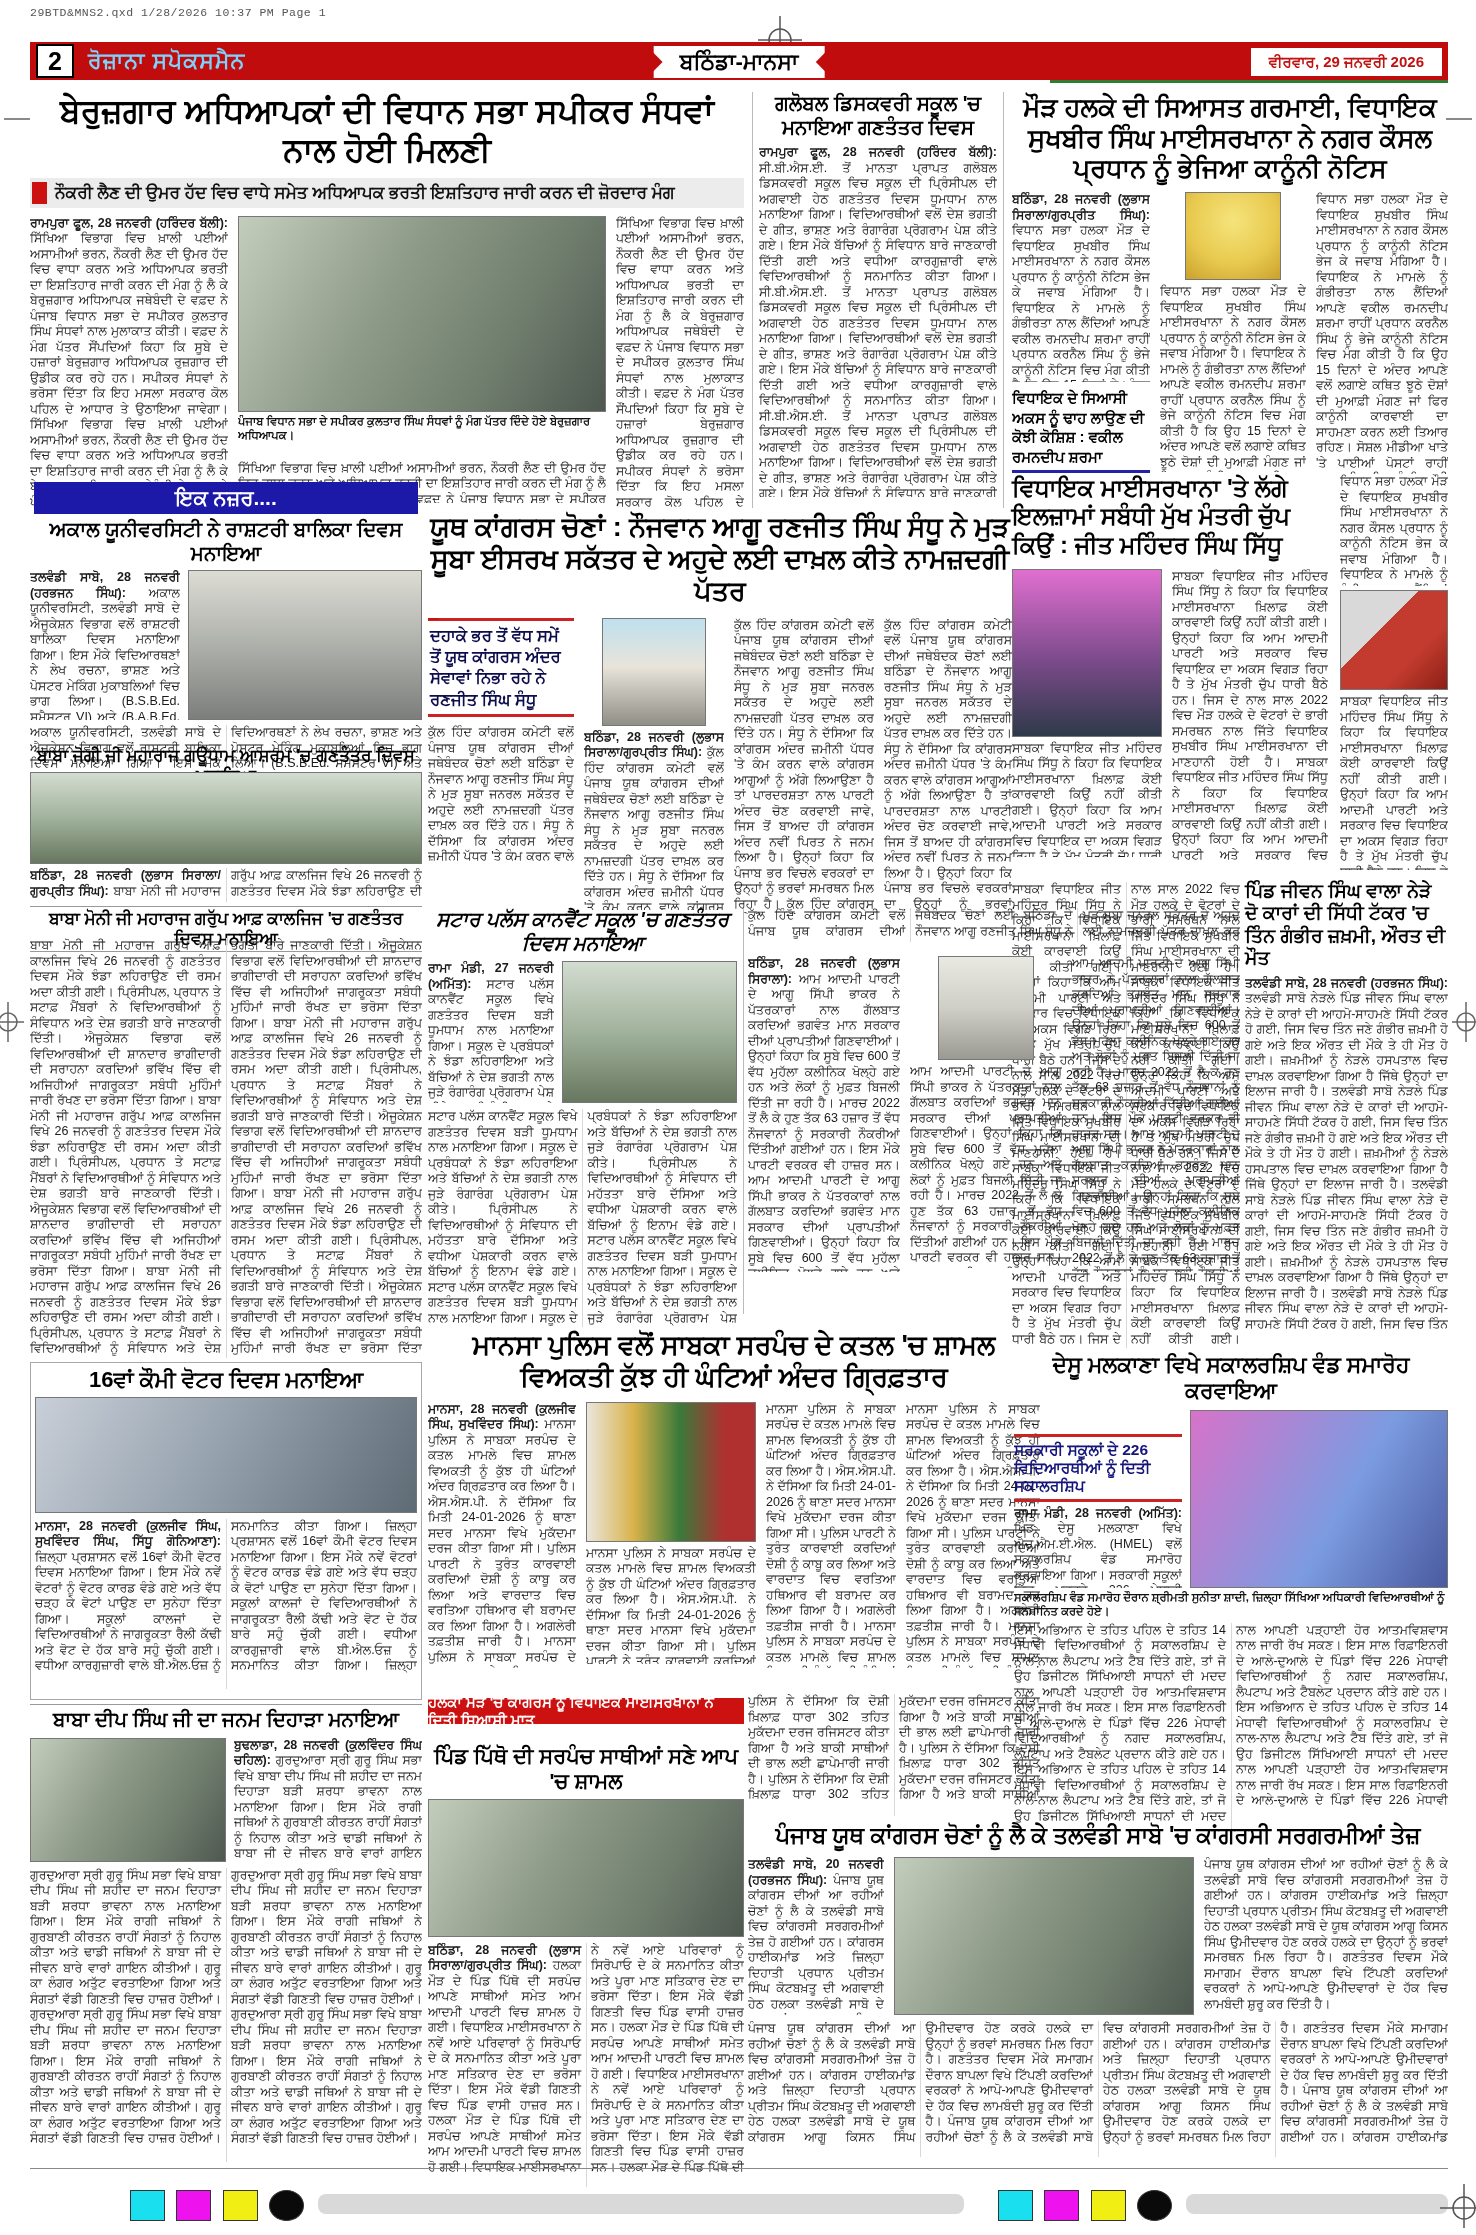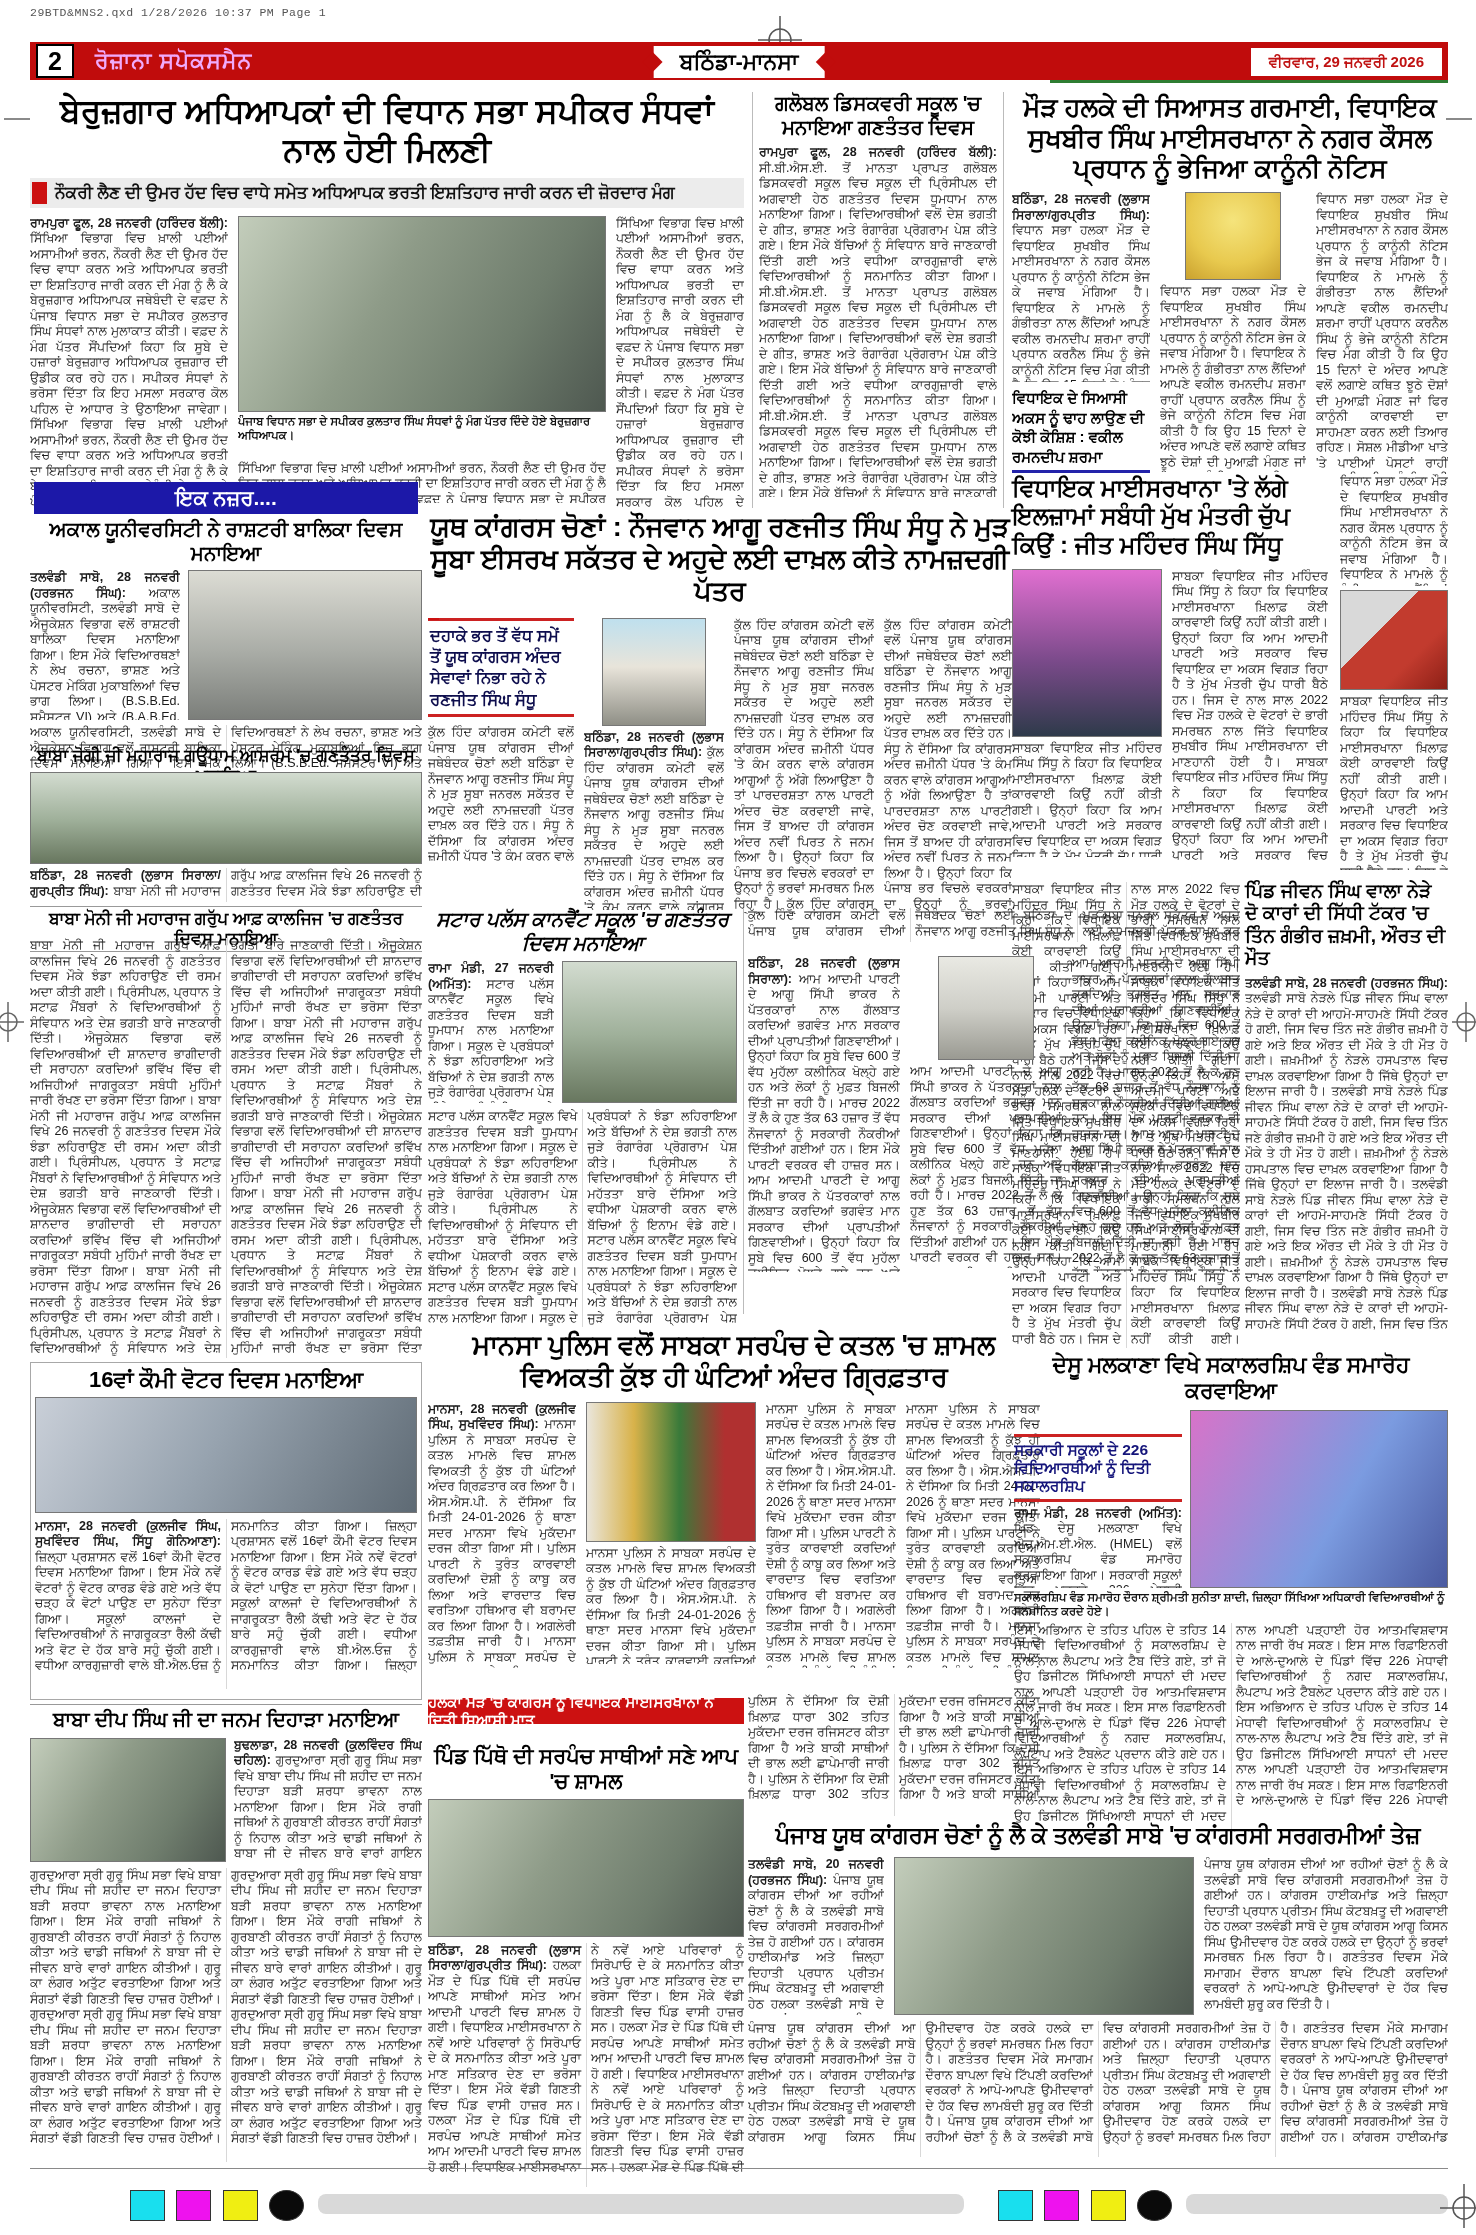--- a/index.html
+++ b/index.html
@@ -4,21 +4,21 @@
 <style>
   html,body{margin:0;padding:0;background:#9a9a9a;}
   .page{position:relative;width:1476px;height:2235px;background:#ffffff;overflow:hidden;
         font-family:"Liberation Sans","DejaVu Sans",sans-serif;color:#111;}
   .abs{position:absolute;}
   .slug{font-family:"Liberation Mono","DejaVu Sans Mono",monospace;font-size:11.5px;color:#555;letter-spacing:.5px;}
   
   .mast{background:#c00c0c;display:flex;align-items:center;}
   .pageno{background:#fff;border:2px solid #000;color:#000;font-weight:bold;font-size:25px;
           width:34px;height:30px;display:flex;align-items:center;justify-content:center;margin-left:6px;}
-  .papername{color:#f0abfc;font-weight:bold;font-size:22px;margin-left:21px;letter-spacing:1px;}
+  .papername{color:#7dd3fc;font-weight:bold;font-size:22px;margin-left:14px;letter-spacing:1px;}
   .edbox{position:absolute;left:50%;transform:translateX(-50%);top:4px;background:#fff;height:32px;
          padding:0 26px;display:flex;align-items:center;font-weight:bold;font-size:22px;color:#000;}
   .edbox:before,.edbox:after{content:"";position:absolute;top:9px;width:14px;height:14px;background:#c00c0c;transform:rotate(45deg);}
   .edbox:before{left:-8px}.edbox:after{right:-8px}
   .datebox{position:absolute;right:6px;top:6px;background:#fff;height:28px;padding:0 18px;
            display:flex;align-items:center;font-weight:bold;font-size:15px;color:#c01212;}
   
   .hl{font-weight:bold;color:#000;text-align:center;line-height:1.18;}
   .kicker{background:#ececec;display:flex;align-items:center;font-weight:bold;font-size:17px;}
   .kicker .rs{width:15px;height:22px;background:#cc1111;margin:0 8px 0 2px;flex:none;}

